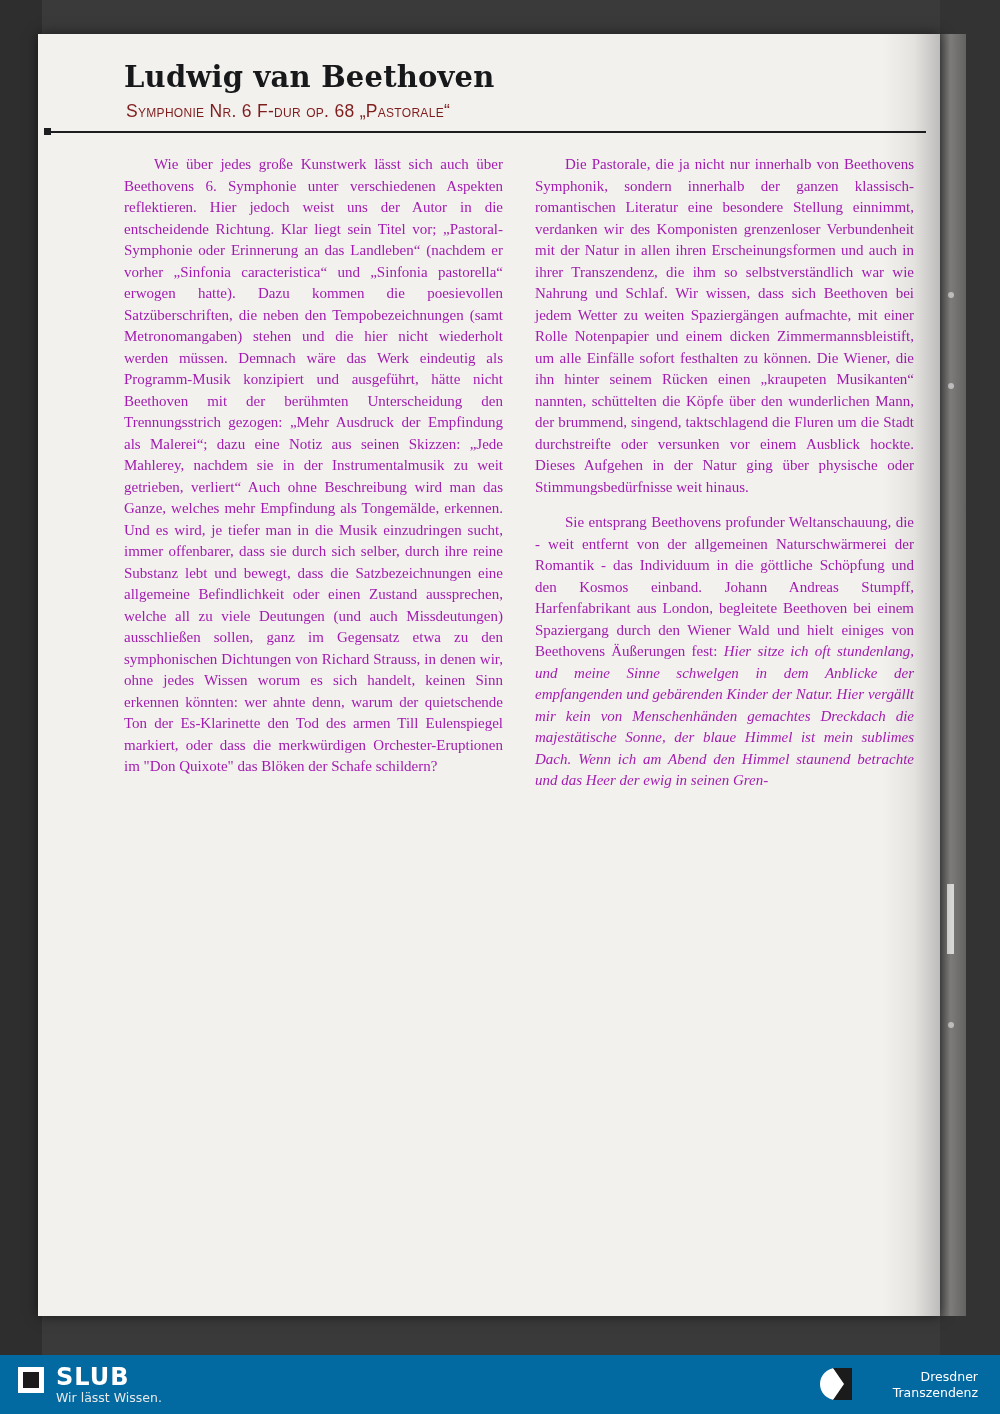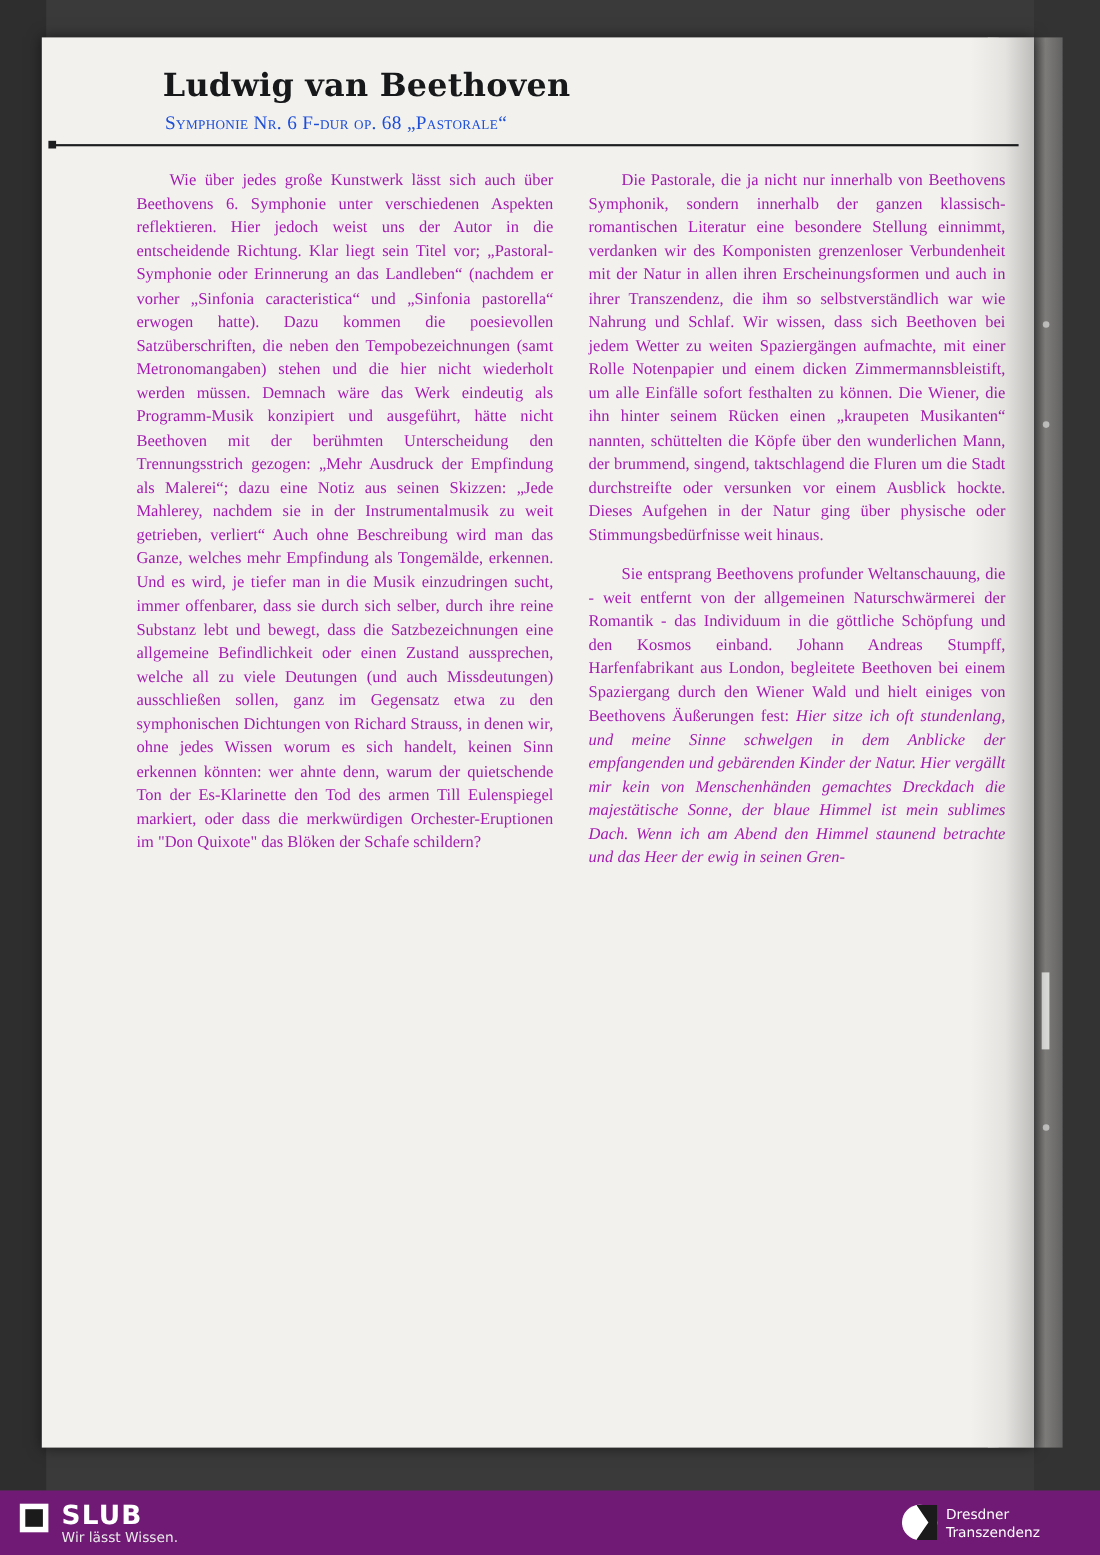--- a/index.html
+++ b/index.html
@@ -84,35 +84,34 @@
     background: #e4e4e2;
     opacity: .9;
   }
 
   
   .header {
     position: absolute;
     left: 86px;
     top: 28px;
     width: 740px;
-    margin-left: 24px;
   }
   .doc-title {
     font-family: "DejaVu Serif", serif;
     font-weight: bold;
     font-size: 29px;
     letter-spacing: .2px;
     color: #17181a;
     margin: 0;
     line-height: 1.1;
   }
   .doc-subtitle {
-    font-family: Liberation Serif, serif;
+    font-family: Liberation Sans, sans-serif;
     font-size: 17.5px;
-    color: #1d4ed8;
+    color: #7f1d1d;
     margin: 7px 0 0 2px;
     letter-spacing: .3px;
     font-variant: small-caps;
     white-space: nowrap;
   }
   .rule {
     position: absolute;
     left: 12px;
     top: 97px;
     width: 876px;
@@ -152,21 +151,21 @@
   .col p + p { margin-top: 14px; }
   .col p i { font-style: italic; }
 
   
   .footer {
     position: absolute;
     left: 0;
     bottom: 0;
     width: 1000px;
     height: 59px;
-    background: #701a75;
+    background: #0369a1;
     color: #ffffff;
   }
   .slub-logo-box {
     position: absolute;
     left: 18px;
     top: 12px;
     width: 26px; height: 26px;
     background: #ffffff;
   }
   .slub-logo-box::after {
@@ -214,21 +213,21 @@
     clip-path: polygon(0 0, 100% 0, 100% 100%, 0 100%, 58% 50%);
   }
   .dph-text {
     position: absolute;
     right: 22px;
     top: 14px;
     font-family: "DejaVu Sans", sans-serif;
     font-size: 12.5px;
     line-height: 1.25;
     color: #ffffff;
-    text-align: left;
+    text-align: right;
     width: 118px;
   }
 </style>
 </head>
 <body>
 
 <div class="scan-bg">
   <div class="scan-bg-left"></div>
   <div class="scan-bg-right"></div>
 </div>

